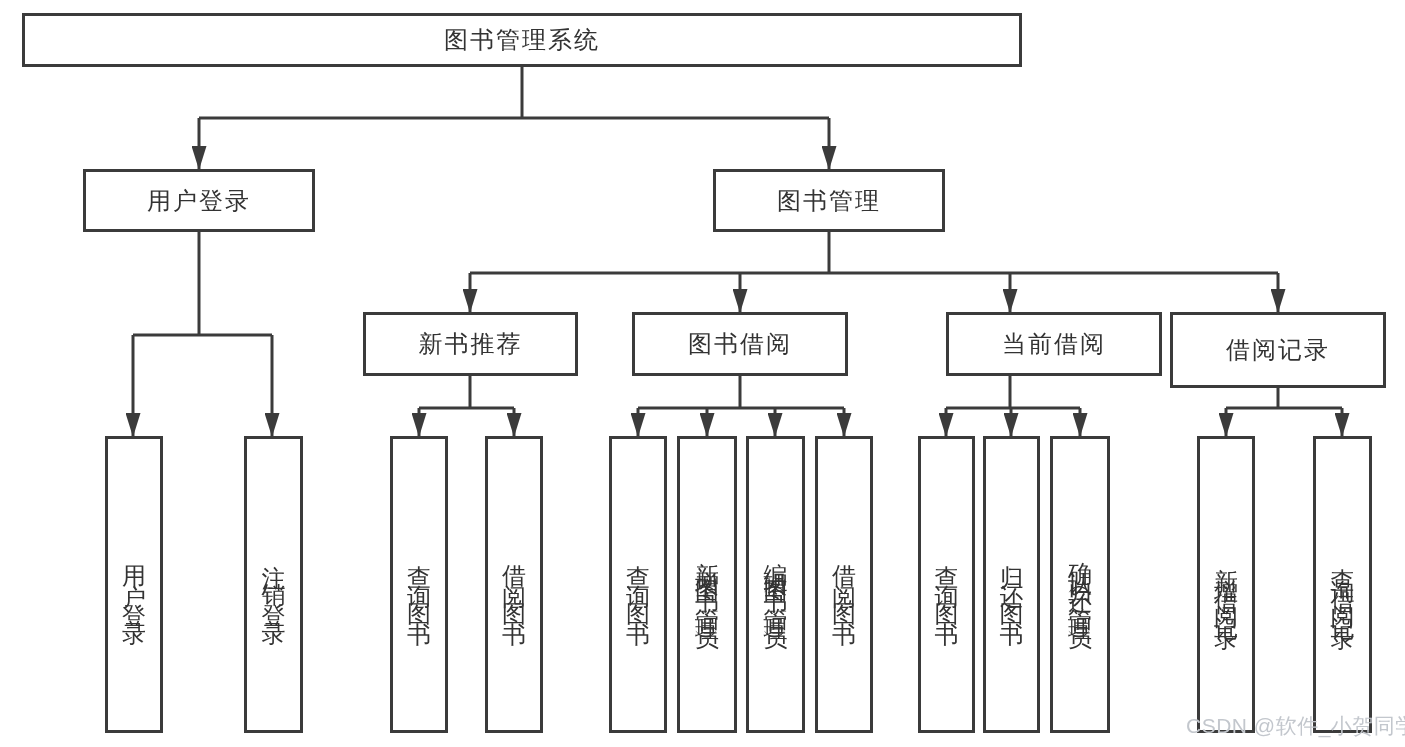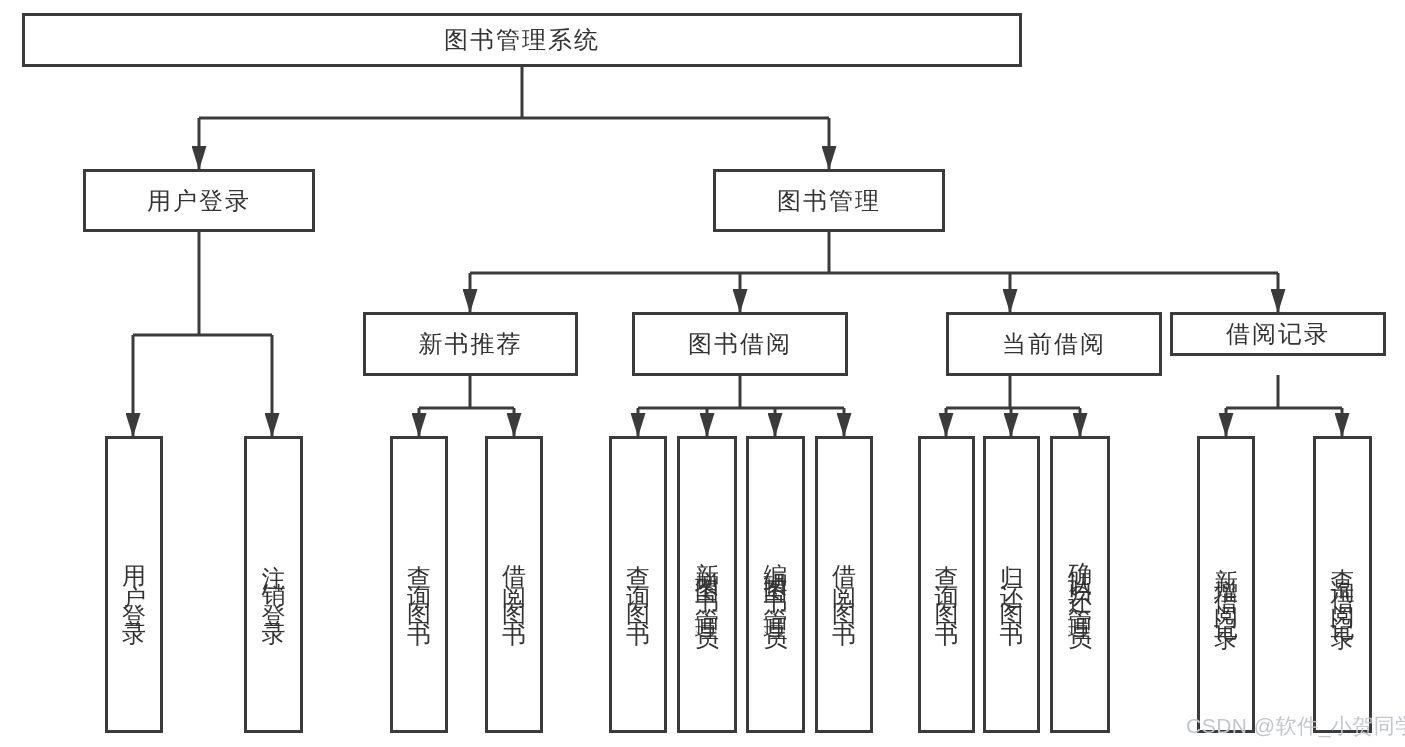--- a/index.html
+++ b/index.html
@@ -125,21 +125,21 @@
 
   <div class="node" style="left:363px; top:312px; width:215px; height:64px;">
     <span>新书推荐</span>
   </div>
   <div class="node" style="left:632px; top:312px; width:216px; height:64px;">
     <span>图书借阅</span>
   </div>
   <div class="node" style="left:901px; top:312px; width:216px; height:64px;margin-left:45px;">
     <span>当前借阅</span>
   </div>
-  <div class="node" style="left:1170px; top:312px; width:216px; height:44px;">
+  <div class="node" style="left:1170px; top:312px; width:216px; height:76px;">
     <span>借阅记录</span>
   </div>
 
   <div class="node vbox ls-4" style="left:105px; top:436px; width:58px; height:297px;">
     <span>用户登录</span>
   </div>
   <div class="node vbox ls-4" style="left:244px; top:436px; width:59px; height:297px;">
     <span>注销登录</span>
   </div>
 

